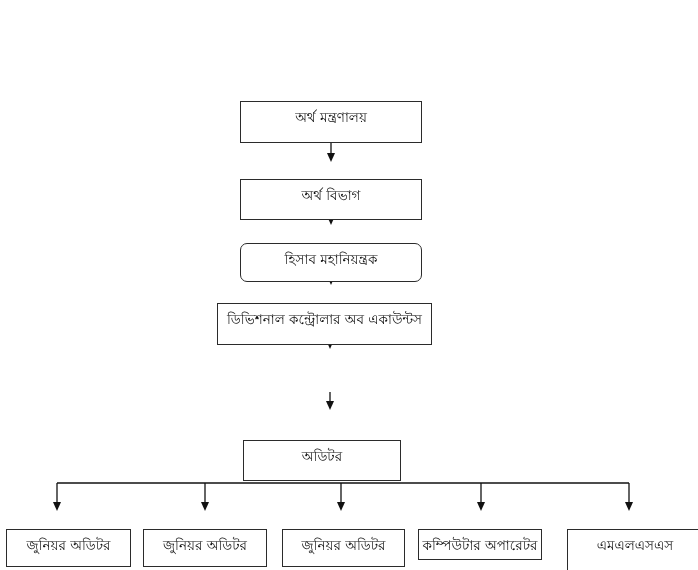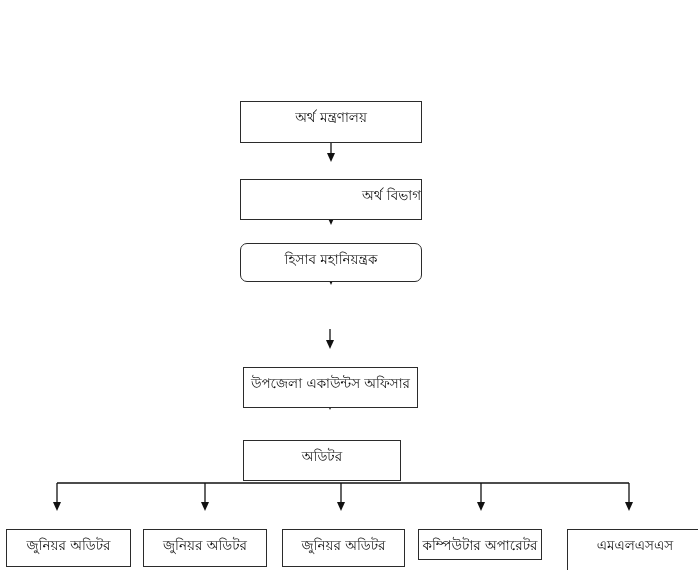--- a/index.html
+++ b/index.html
@@ -90,26 +90,26 @@
       <polygon points="477,502 485,502 481,511"></polygon>
     </g>
     <g>
       <line x1="629" y1="483" x2="629" y2="503"></line>
       <polygon points="625,502 633,502 629,511"></polygon>
     </g>
   </svg>
 
   <div class="box" style="left:240px; top:85px; width:182px; height:42px;">অর্থ মন্ত্রণালয়</div>
 
-  <div class="box" style="left:240px; top:163px; width:182px; height:41px;text-align:right;">অর্থ বিভাগ</div>
+  <div class="box" style="left:240px; top:163px; width:182px; height:41px;">অর্থ বিভাগ</div>
 
   <div class="box" style="left:240px; top:227px; width:182px; height:39px;border-radius:7px;">হিসাব মহানিয়ন্ত্রক</div>
 
+  <div class="box" style="left:217px; top:287px; width:215px; height:42px;">ডিভিশনাল কন্ট্রোলার অব একাউন্টস</div>
 
-  <div class="box" style="left:243px; top:351px; width:175px; height:41px;">উপজেলা একাউন্টস অফিসার</div>
 
   <div class="box" style="left:243px; top:424px; width:158px; height:41px;">অডিটর</div>
 
   <div class="box" style="left:6px; top:513px; width:125px; height:38px;">জুনিয়র অডিটর</div>
 
   <div class="box" style="left:143px; top:513px; width:124px; height:38px;">জুনিয়র অডিটর</div>
 
   <div class="box" style="left:282px; top:513px; width:123px; height:38px;">জুনিয়র অডিটর</div>
 
   <div class="box" style="left:418px; top:513px; width:124px; height:31px;">কম্পিউটার অপারেটর</div>

